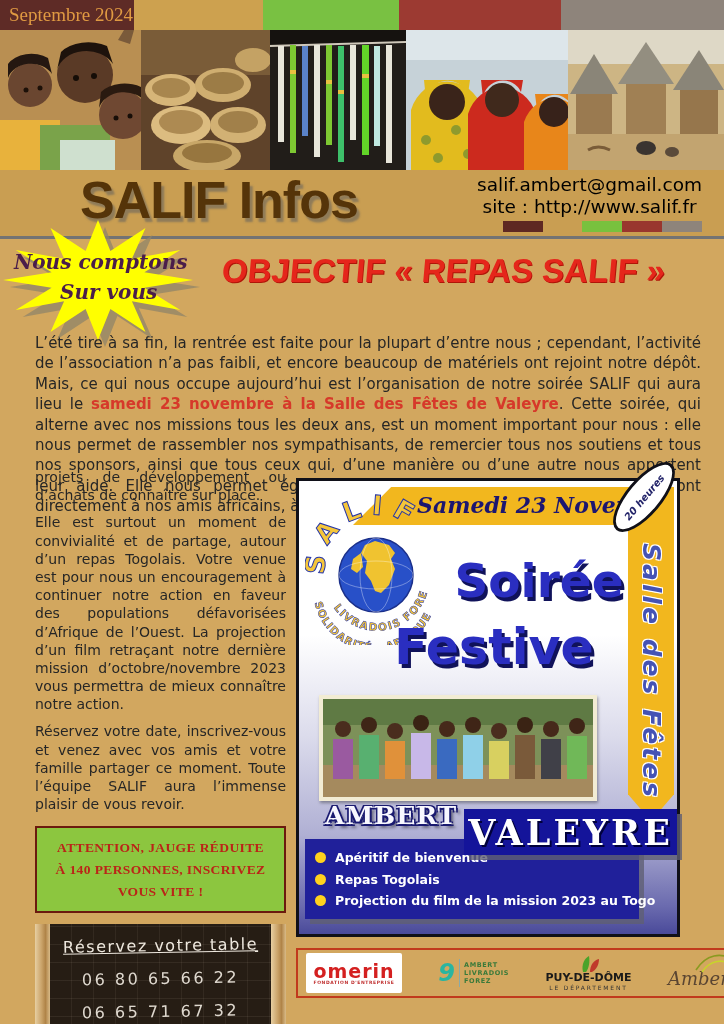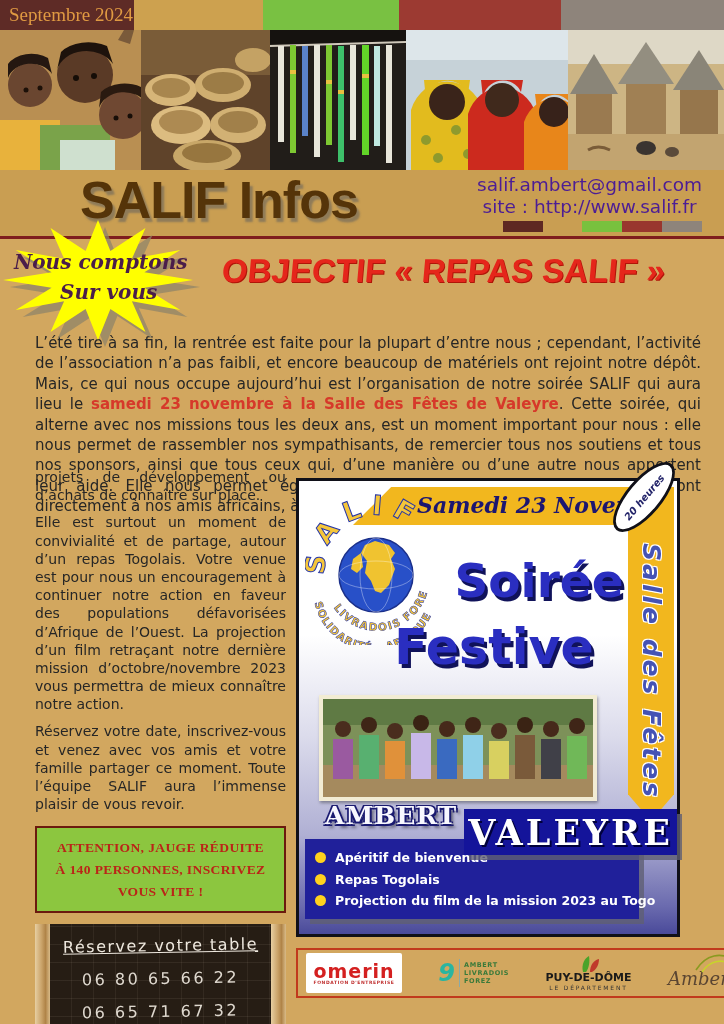--- a/index.html
+++ b/index.html
@@ -16,25 +16,25 @@
   .seg.s4{width:162px;background:#9c3a32;}
   .seg.s5{flex:1;background:#8e847b;}
 
   
   .photostrip{position:absolute;left:0;top:30px;width:724px;height:140px;display:flex;}
   .photo{height:140px;overflow:hidden;position:relative;}
   .photo svg{display:block;}
 
   
   .header{position:absolute;left:0;top:170px;width:724px;height:66px;background:#c99e52;
-          border-bottom:3px solid #7f1d1d;box-sizing:content-box;}
+          border-bottom:3px solid #737373;box-sizing:content-box;}
   .title{position:absolute;left:80px;top:0px;font-family:"Liberation Sans",sans-serif;
          font-weight:bold;font-size:52px;color:#553409;letter-spacing:-1px;
          text-shadow:3px 4px 2px rgba(95,95,95,.55);}
-  .contact{position:absolute;right:22px;top:4px;text-align:center;color:#4c1d95;}
+  .contact{position:absolute;right:22px;top:4px;text-align:center;color:#000000;}
   .contact .line{font-size:18.5px;line-height:22px;}
   .chips{display:flex;margin-top:3px;justify-content:flex-end;}
   .chip{height:11px;width:40px;display:inline-block;}
   .chip.maroon{background:#5e2822;margin-right:39px;}
   .chip.green{background:#78c13e;}
   .chip.red{background:#99362e;}
   .chip.gray{background:#8e847b;}
 
   
   .burst{position:absolute;left:-14px;top:214px;width:230px;height:134px;z-index:6;}

